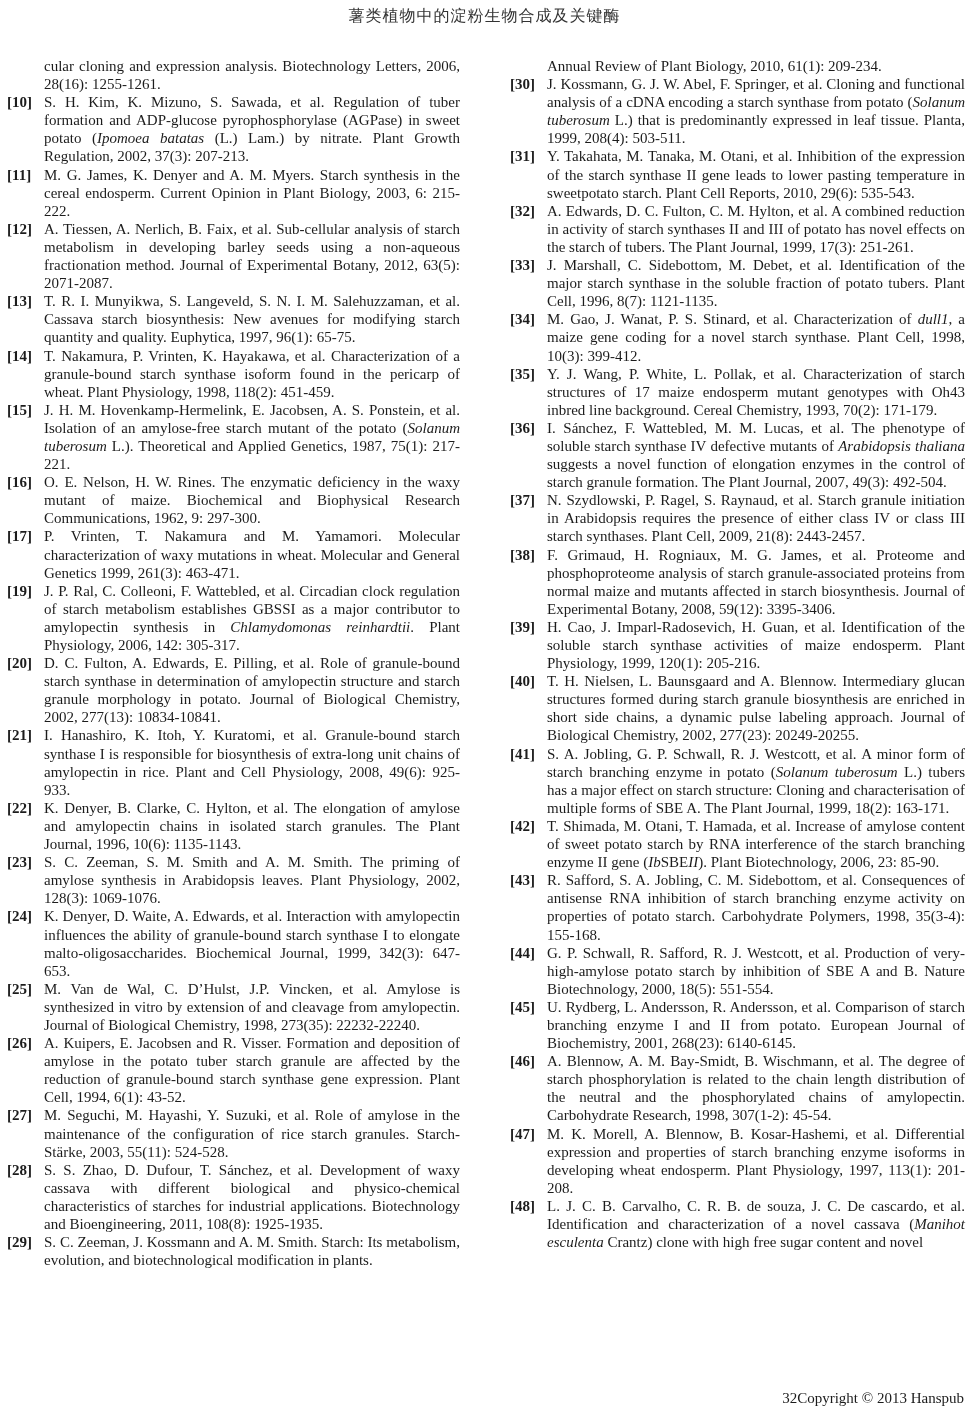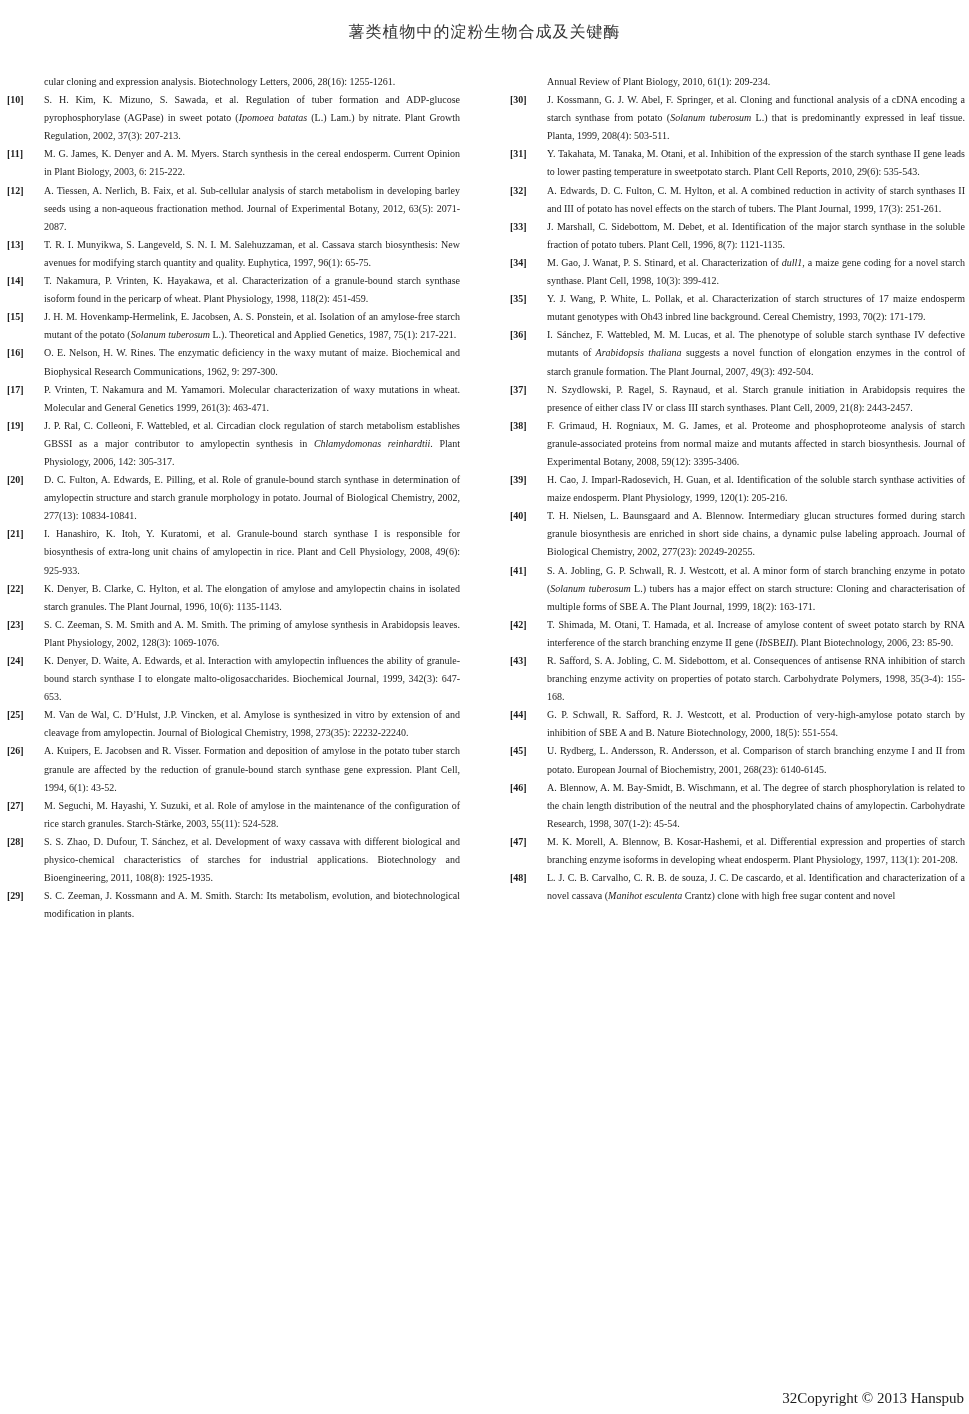--- a/index.html
+++ b/index.html
@@ -9,32 +9,32 @@
     position: relative;
     width: 969px;
     height: 1414px;
     overflow: hidden;
     background: #ffffff;
     color: #1c1c1c;
     font-family: "Liberation Serif", "DejaVu Serif", serif;
   }
   .header {
     text-align: center;
-    padding-top: 22px;
+    padding-top: 6px;
     font-size: 16px;
     letter-spacing: 1px;
     color: #333333;
   }
   .columns {
     display: flex;
     gap: 50px;
     padding: 30px 4px 0 7px;
   }
   .col {
-    font-size: 10px;
+    font-size: 15px;
     line-height: 18.1px;
     text-align: justify;
     hyphens: auto;
     -webkit-hyphens: auto;
   }
   .col-left  { width: 453px; flex: 0 0 453px; }
   .col-right { width: 455px; flex: 0 0 455px; }
   .ref { display: flex; align-items: flex-start; }
   .ref-num { flex: 0 0 37px; font-weight: bold; }
   .ref-text { flex: 1 1 auto; text-align: justify; }

